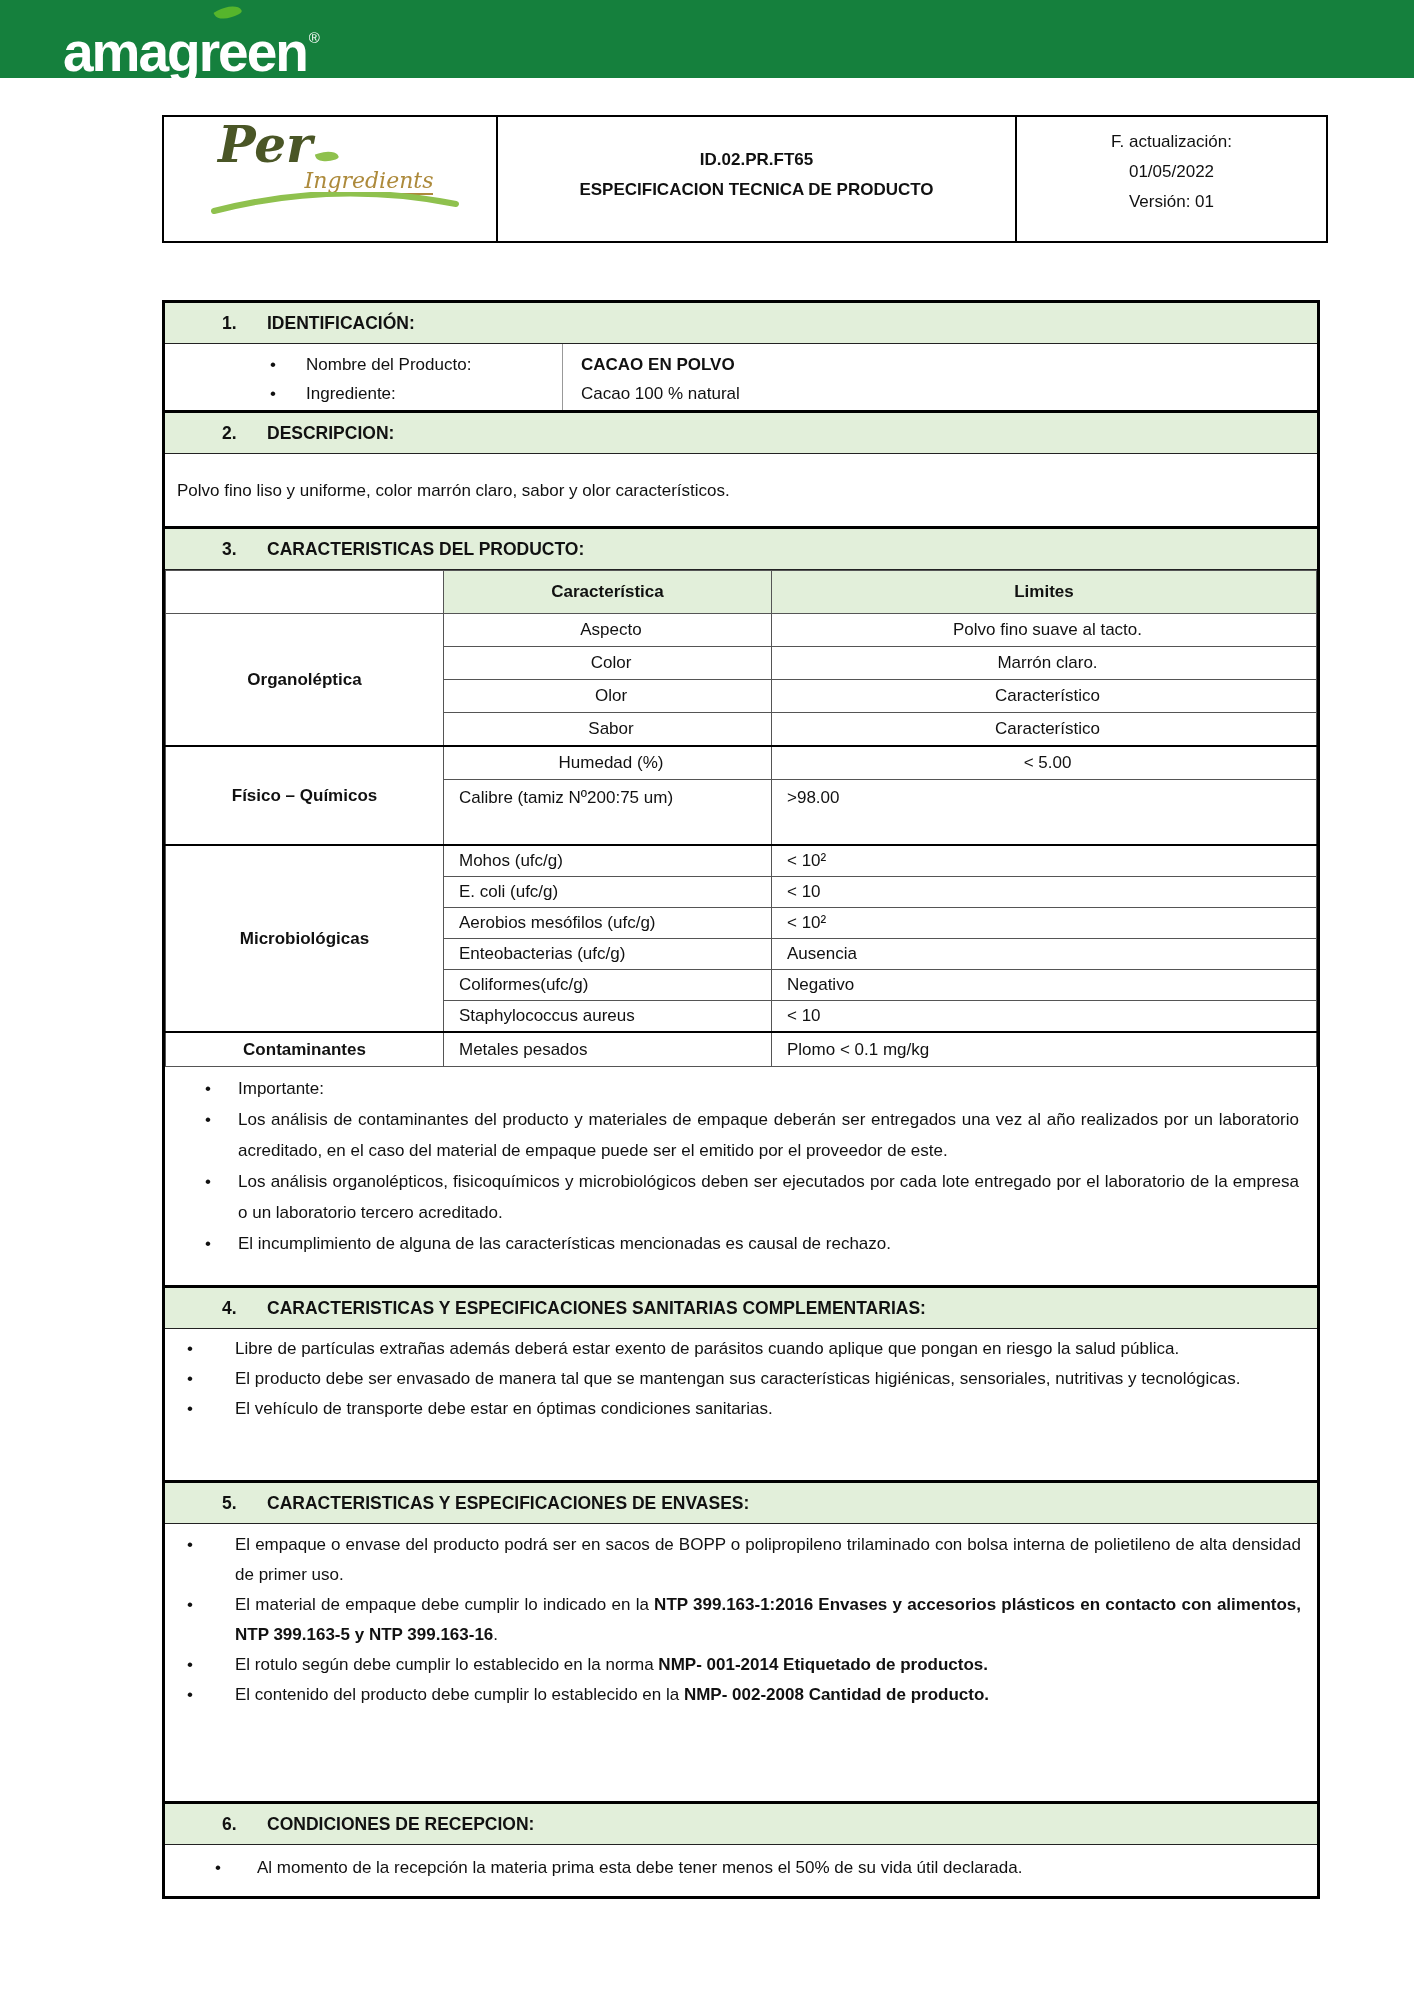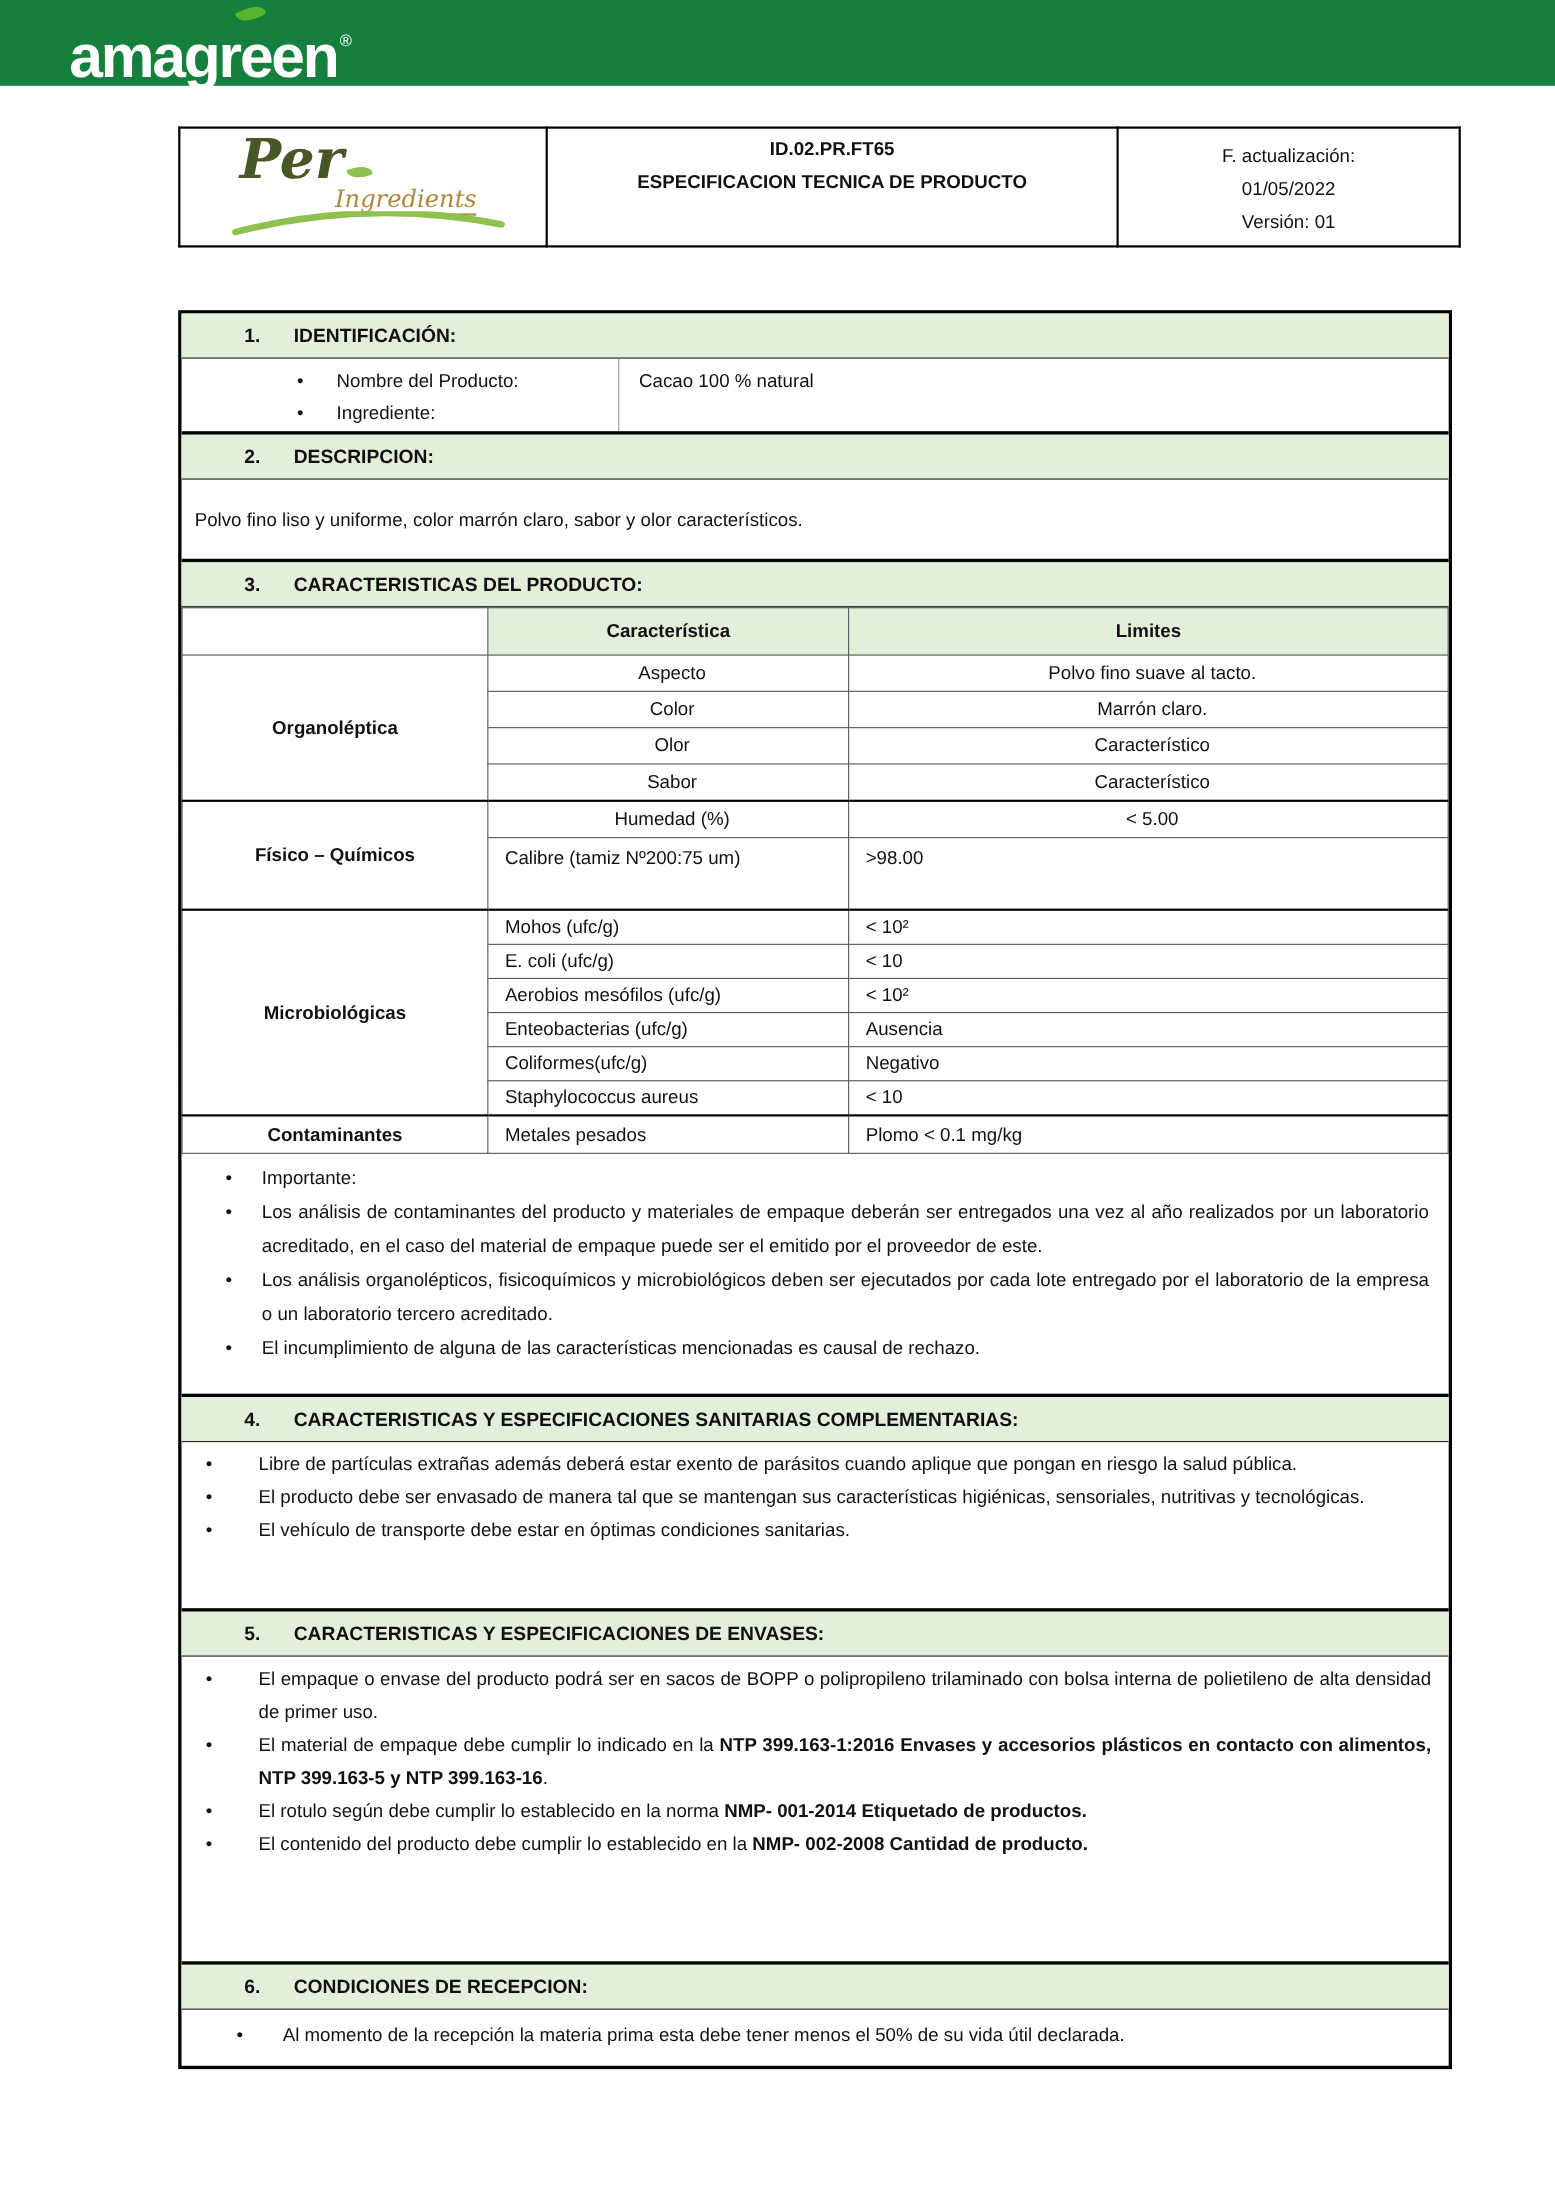--- a/index.html
+++ b/index.html
@@ -12,21 +12,21 @@
   .leaf{position:absolute;left:152px;top:4px;width:26px;height:13px;background:#56b52c;border-radius:2% 100% 20% 100%;transform:rotate(-28deg);}
 
   
   .doc-header{border-collapse:collapse;table-layout:fixed;width:1152px;margin:37px 0 0 162px;}
   .doc-header td{border:2px solid #000;text-align:center;vertical-align:top;font-size:17px;line-height:30px;}
   .doc-header .c1{width:330px;}
   .doc-header .c2{width:515px;}
   .doc-header .c3{width:307px;}
   .doc-header .r1 td{height:95px;}
   .doc-header .r2 td{height:82px;padding-top:8px;}
-  .doc-header .r1 .c2{padding-top:4px;font-weight:bold;}
+  .doc-header .r1 .c2{padding-top:28px;font-weight:bold;}
   .doc-header .r1 .c3{padding-top:10px;}
 
   
   .per-logo{width:300px;margin:4px auto 0 auto;position:relative;height:88px;}
   .per-word{font-family:"DejaVu Serif",serif;font-style:italic;font-weight:bold;font-size:50px;line-height:46px;color:#4a5626;text-align:left;padding-left:38px;}
   .per-leaf{display:inline-block;width:22px;height:11px;background:#8fc14e;border-radius:2% 100% 20% 100%;transform:rotate(-18deg);margin-left:4px;}
   .per-sub{font-family:"DejaVu Serif",serif;font-style:italic;font-size:22px;line-height:24px;color:#ad8a3b;border-bottom:2px solid #ad8a3b;display:inline-block;margin:0 0 0 78px;}
   .per-swoosh{position:absolute;left:30px;bottom:-4px;width:250px;height:22px;}
   .per-swoosh path{stroke:#8fc14e;stroke-width:6;fill:none;stroke-linecap:round;}
 
@@ -124,20 +124,21 @@
       <div class="fline">
         <span class="blt">•</span>
         <span>Nombre del Producto:</span>
       </div>
       <div class="fline">
         <span class="blt">•</span>
         <span>Ingrediente:</span>
       </div>
     </div>
     <div class="ident-right">
+      <div class="vline bold">CACAO EN POLVO</div>
       <div class="vline">Cacao 100 % natural</div>
     </div>
   </div>
 
   <div class="band">
     <span class="num">2.</span>
     <span>DESCRIPCION:</span>
   </div>
   <div class="desc">Polvo fino liso y uniforme, color marrón claro, sabor y olor característicos.</div>
 

